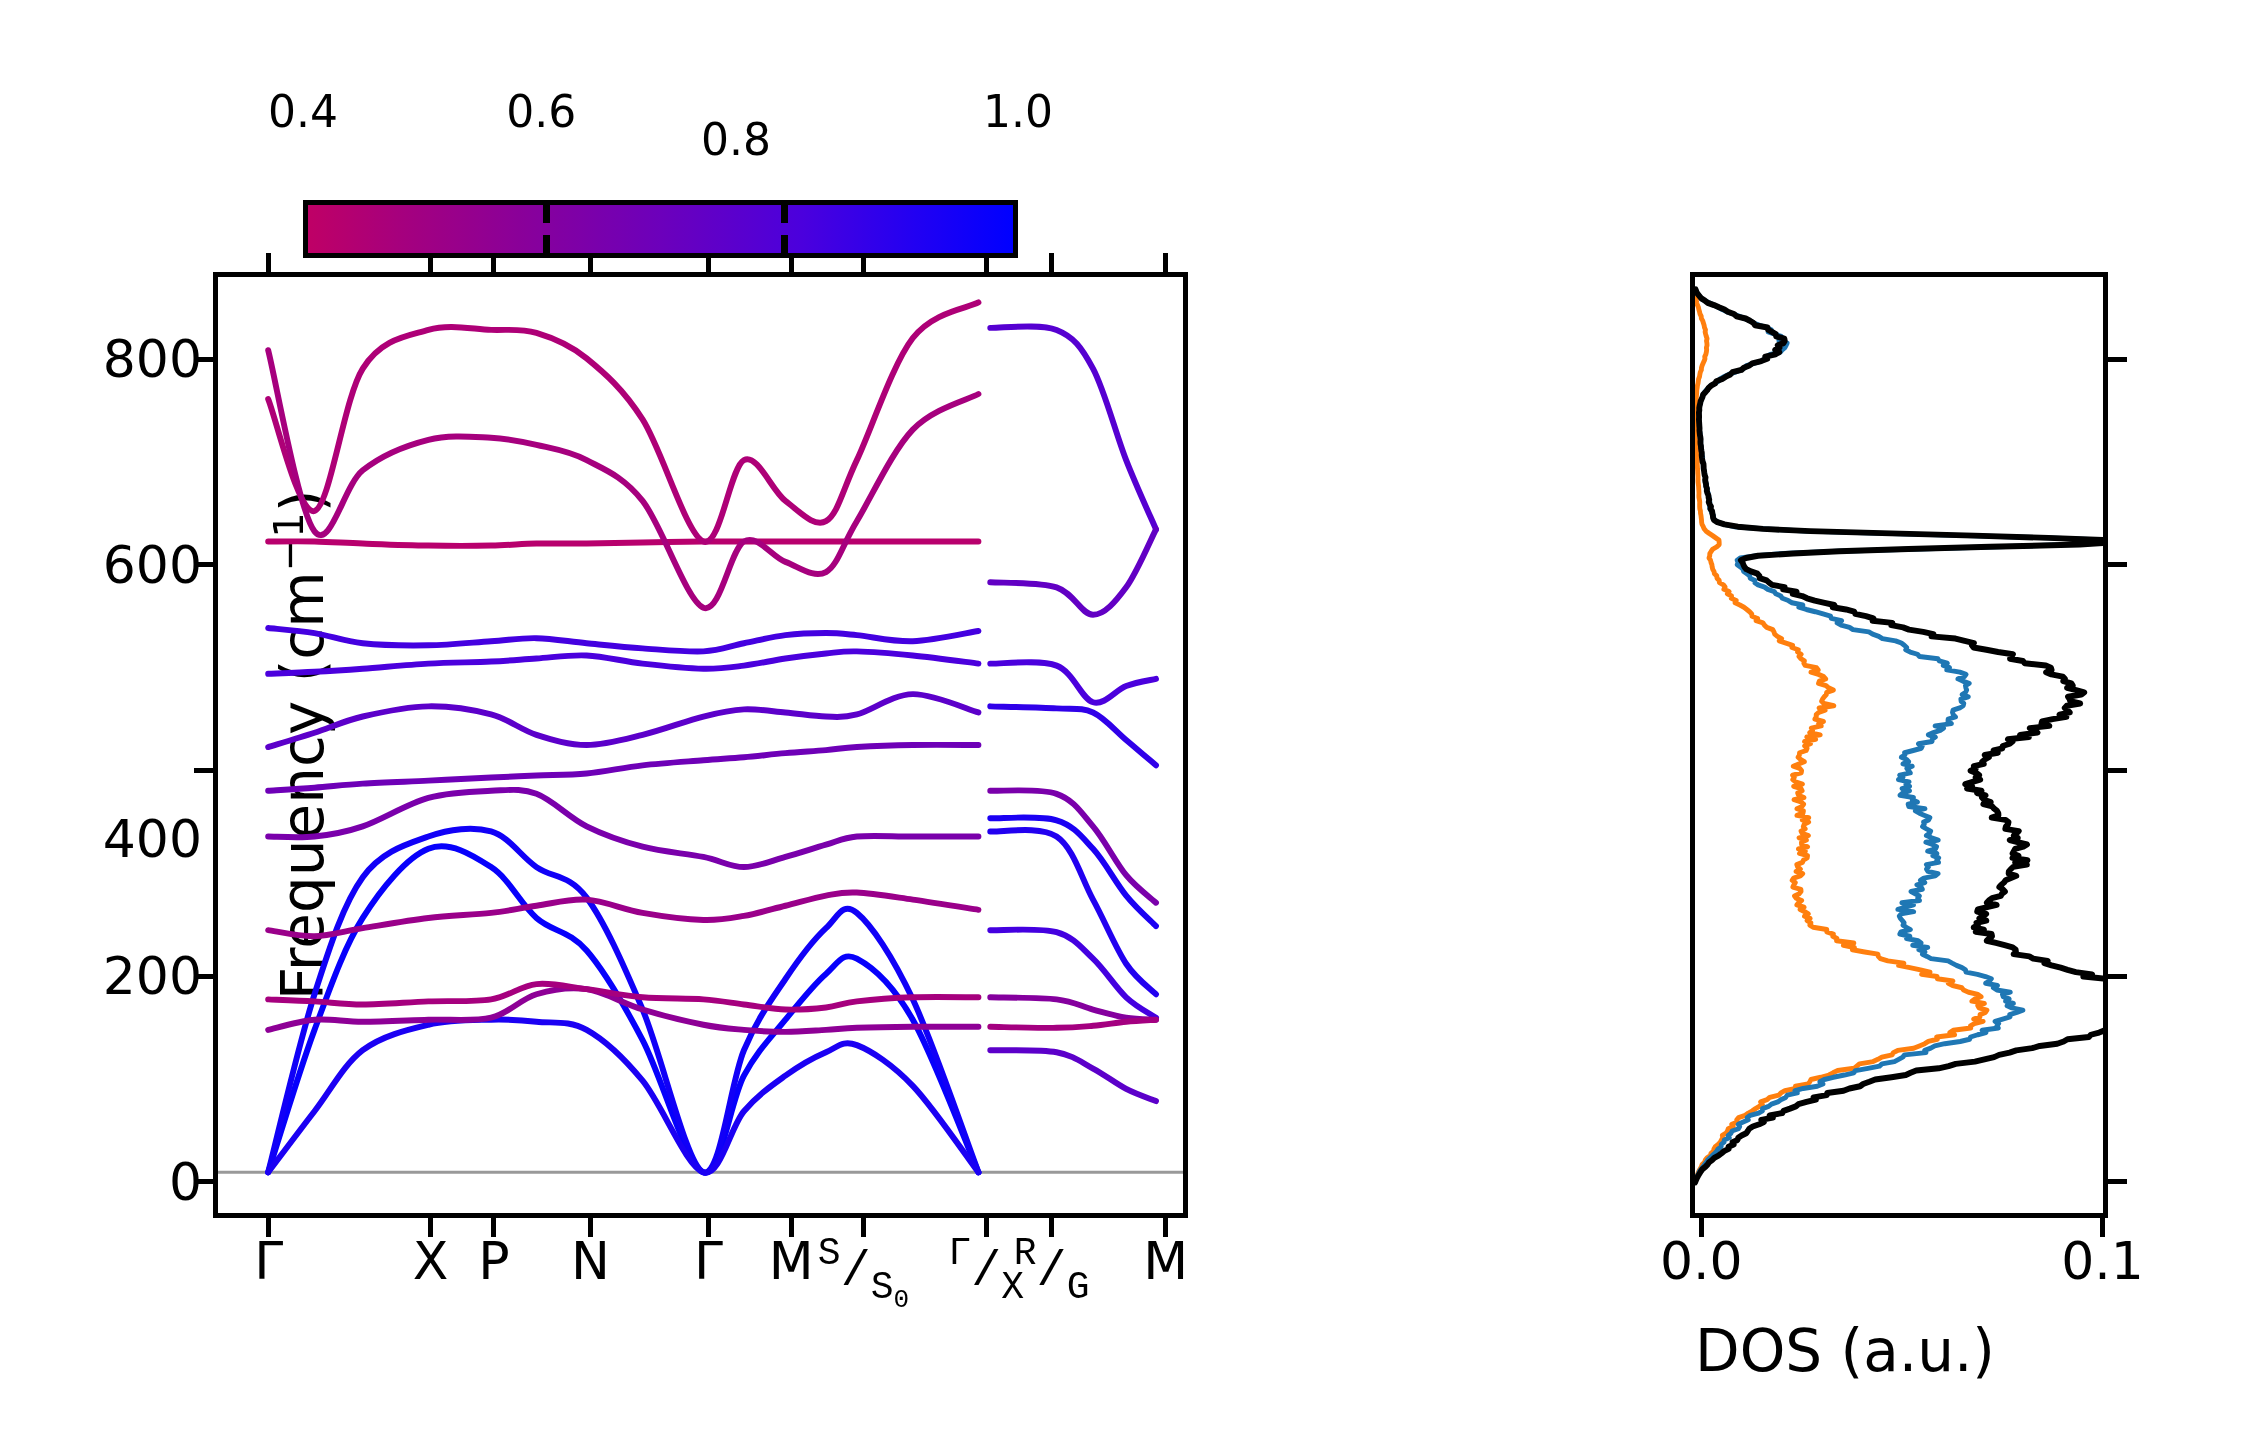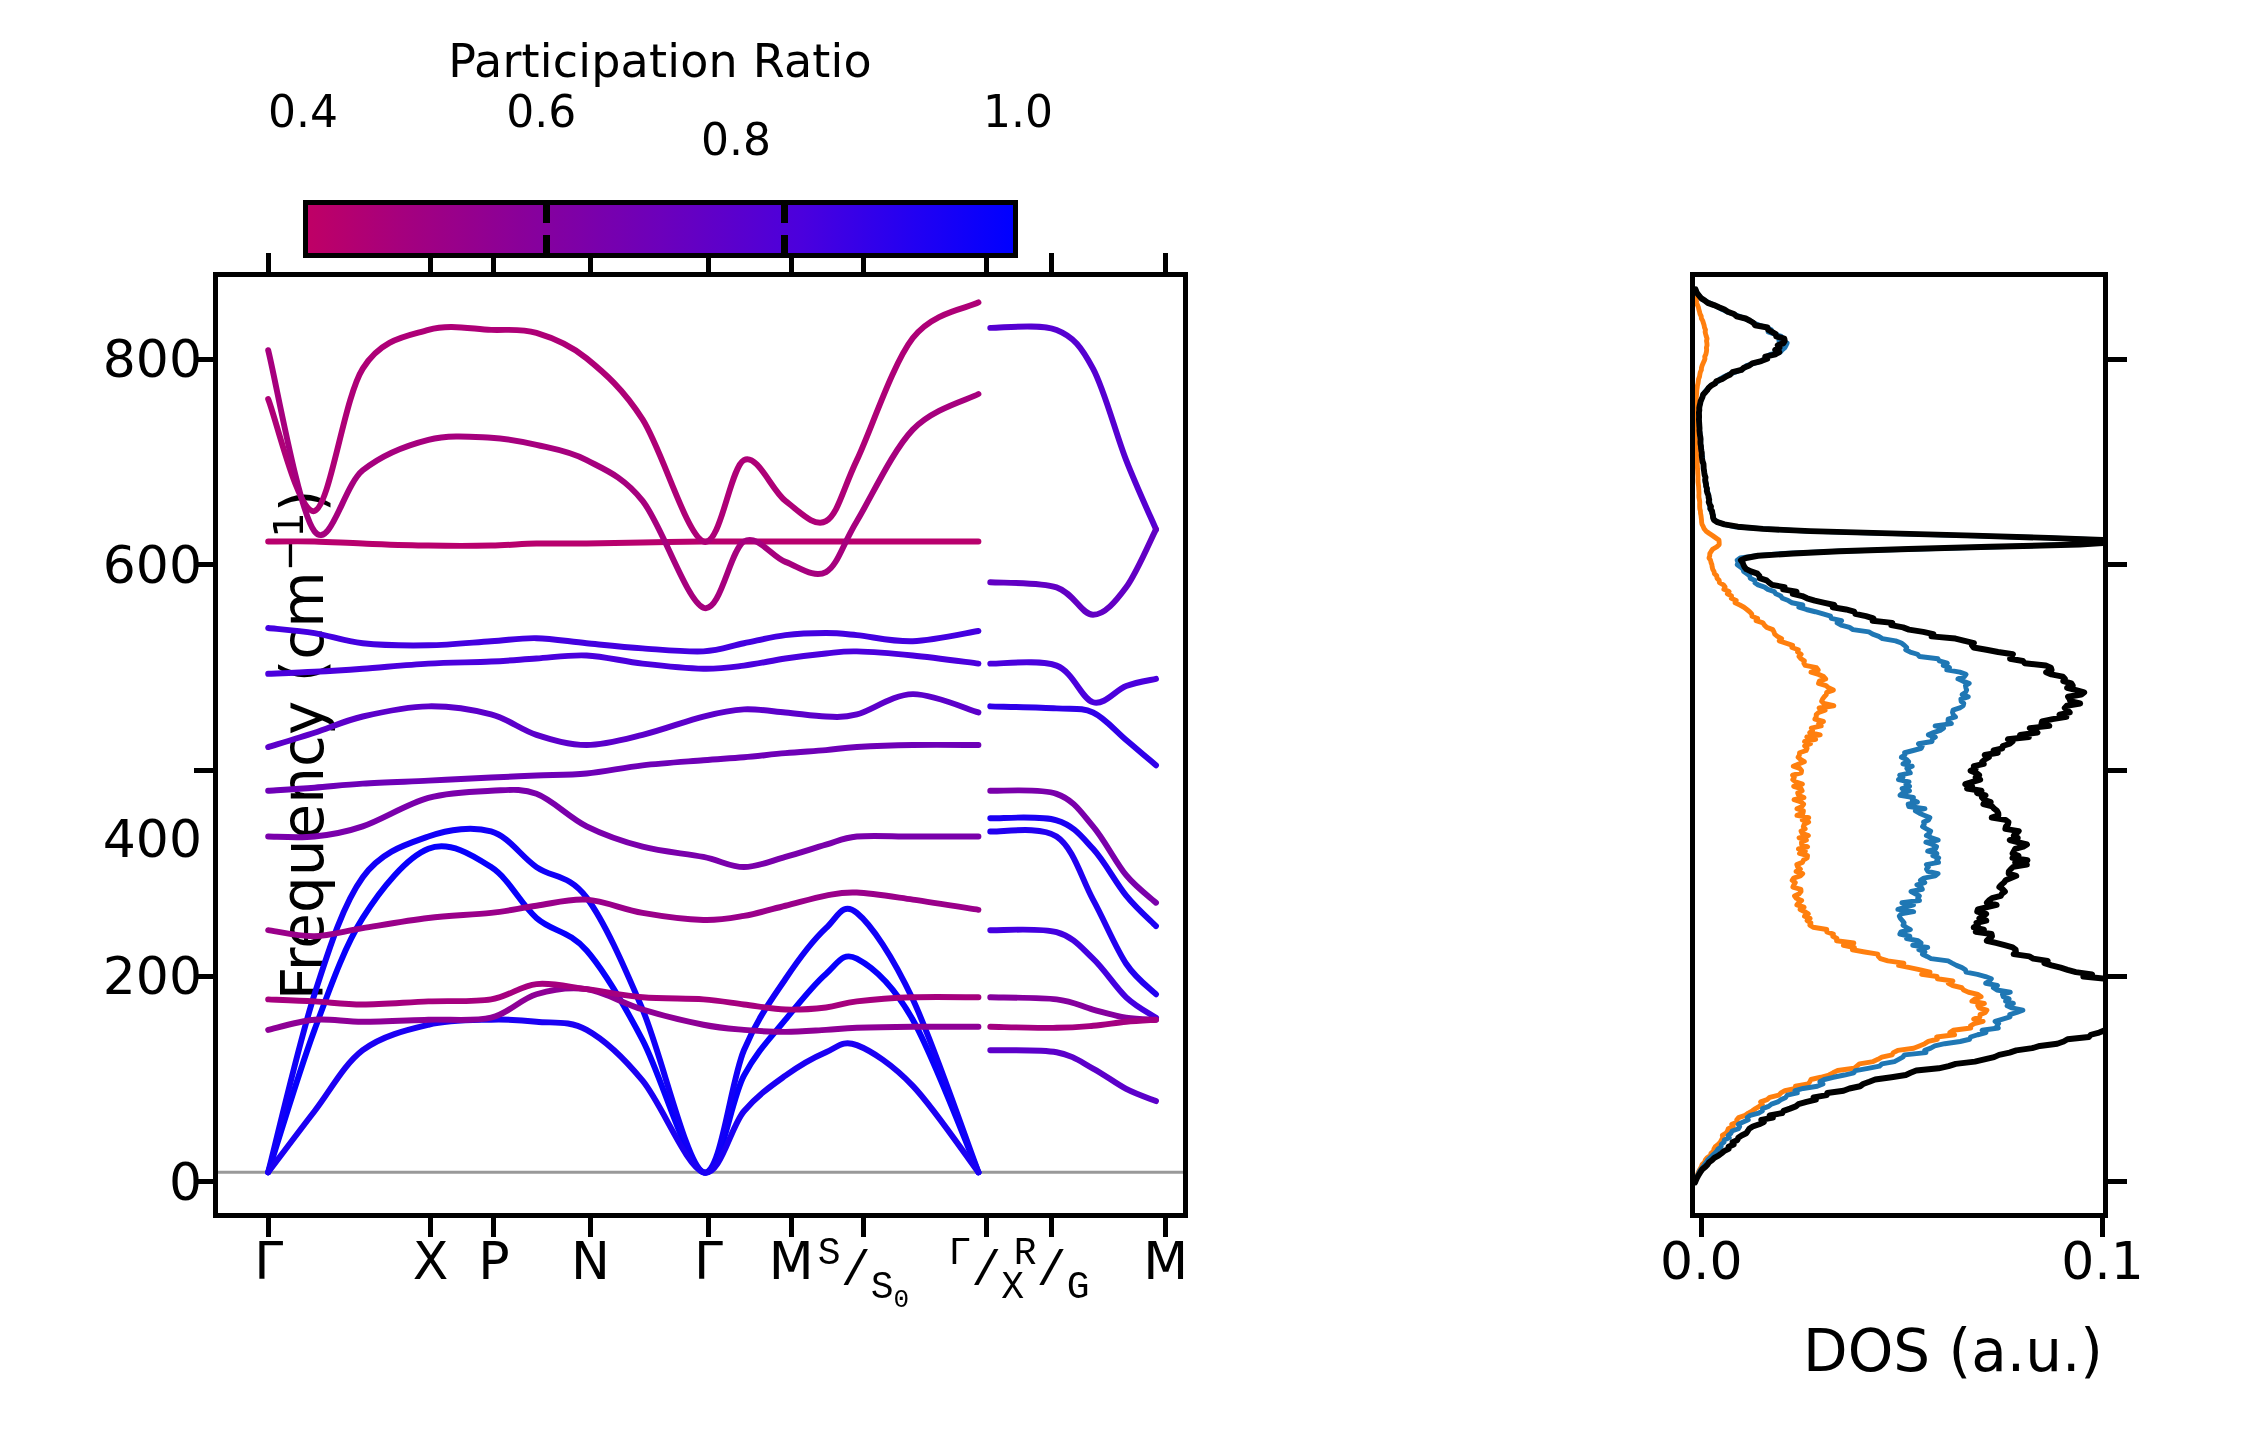--- a/index.html
+++ b/index.html
@@ -42,36 +42,35 @@
   .frac .den sub{font-size:26px;}
 
   #ylabel{
     position:absolute; left:-172px; top:50%;
     transform:translateY(-50%) rotate(-90deg); transform-origin:center;
     font-size:58px; white-space:nowrap;
   }
   #ylabel sup{font-size:40px;}
 
   #dos-xlabel{position:absolute; left:0; top:100%; margin-top:104px; width:100%;
-              text-align:right; font-size:58px; white-space:nowrap;}
+              text-align:left; font-size:58px; white-space:nowrap;}
 
   .dtick{position:absolute; right:-24px; width:24px; height:5px; background:#000;}
 
   .legend{position:absolute; right:14px; top:14px;
           border:3px solid #000; background:#fff; padding:14px 24px 16px 18px;}
   .legend .row{display:flex; align-items:center; height:62px;}
   .legend .swatch{width:58px; height:0; border-top:7px solid #000; margin-right:18px;}
   .legend .lbl{font-size:50px; line-height:1;}
 </style>
 </head>
 <body>
 
 <div id="root">
 
-  <div class="cbar-title">Participation Ratio</div>
   <div class="cbar-ticklabels" id="cbar-ticklabels">
       <span style="left: 303px;">0.4</span>
       <span style="left: 541.309px;">0.6</span>
       <span style="left: 736px; margin-top: 28px;">0.8</span>
       <span style="left: 1018px;">1.0</span>
     </div>
   <div class="cbar-wrap">
     <div class="cbar-grad" id="cbar-grad"></div>
     <div id="cbar-ticks">
         <div class="cbar-tick t" style="left: 234.809px;"></div>

